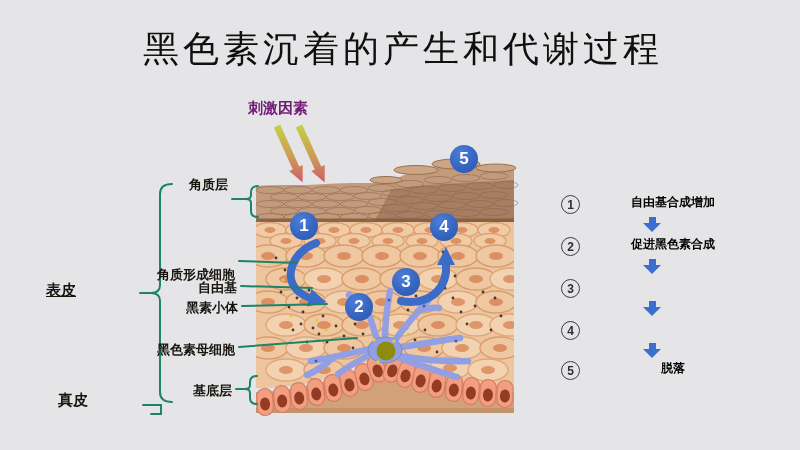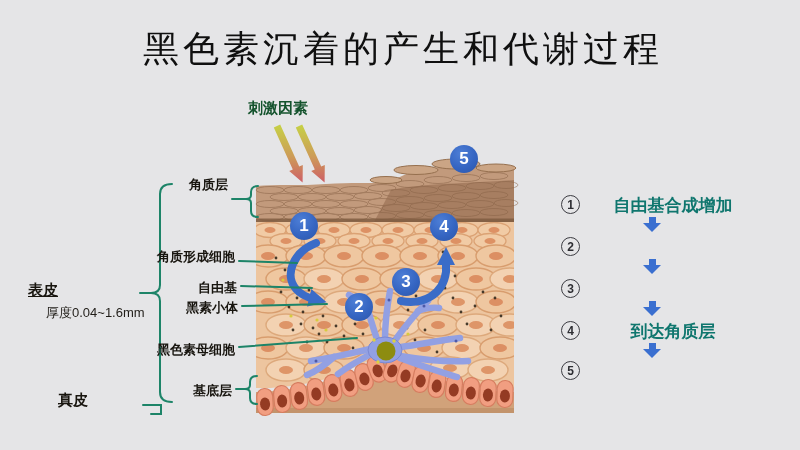--- a/index.html
+++ b/index.html
@@ -10,38 +10,38 @@
   }
   .title {
     position:absolute; left:0; top:22px; width:800px; margin:3px;
     text-align:center; font-size:36px; font-weight:normal; color:#101010;
     letter-spacing:4px;
   }
   .ill-svg { position:absolute; left:0; top:0; }
   .lab { position:absolute; font-size:13px; font-weight:bold; color:#18150f; white-space:nowrap; }
   .reg { position:absolute; font-size:15px; font-weight:bold; color:#18150f; white-space:nowrap; }
   .thick { position:absolute; font-size:13px; font-weight:normal; color:#201d18; white-space:nowrap; }
-  .stim { position:absolute; left:248px; top:99px; font-size:15px; font-weight:bold; color:#14532d; }
+  .stim { position:absolute; left:248px; top:99px; font-size:15px; font-weight:bold; color:#701a75; }
   .marker {
     position:absolute; width:28px; height:28px; border-radius:50%;
     background:radial-gradient(circle at 38% 30%, #4d7ed6 0%, #3565c2 55%, #2b55a8 100%);
     color:#ffffff; font-size:17px; font-weight:bold;
     display:flex; align-items:center; justify-content:center;
   }
   .process { position:absolute; left:552px; top:186px; width:220px; height:210px; }
   .step { position:absolute; left:0; width:220px; height:22px; }
   .snum {
     position:absolute; left:9px; top:1px; width:19px; height:19px; box-sizing:border-box;
     border:1.7px solid #3c3c42; border-radius:50%;
     display:flex; align-items:center; justify-content:center;
     font-size:12px; font-weight:bold; color:#2e2e33;
   }
   .stext {
     position:absolute; left:30px; top:0; width:182px; text-align:center;
-    font-size:17px; font-weight:600; color:#0f766e;
+    font-size:12px; font-weight:600; color:#000000;
   }
   .parrow { position:absolute; left:643px; width:18px; height:15px; }
   .parrow .bar { width:7px; height:6px; background:#3a6fd0; margin:0 auto; }
   .parrow .tri {
     width:0; height:0; margin:0 auto;
     border-left:9px solid transparent; border-right:9px solid transparent;
     border-top:9px solid #3a6fd0;
   }
 </style>
 </head>
@@ -334,53 +334,53 @@
       <path d="M257,376 Q250,376 250,382 L250,385 Q250,389 245,389 Q250,389 250,393 L250,398 Q250,404 257,404"></path>
       <path d="M172,184 Q160,184 160,194 L160,285 Q160,293 151,293 L140,293"></path>
       <path d="M172,402 Q160,402 160,392 L160,301 Q160,293 151,293"></path>
       <path d="M143,405 L161,405 L161,414 L151,414"></path>
     </g>
   </svg>
 
   <div class="stim">刺激因素</div>
 
   <div class="lab" style="right:572px; top:176px;text-align:right;">角质层</div>
-  <div class="lab" style="right:565px; top:248px;text-align:center;">角质形成细胞</div>
+  <div class="lab" style="right:565px; top:266px;text-align:center;">角质形成细胞</div>
   <div class="lab" style="right:563px; top:279px;">自由基</div>
   <div class="lab" style="right:562px; top:299px;">黑素小体</div>
   <div class="lab" style="right:565px; top:341px;margin-left:24px;">黑色素母细胞</div>
   <div class="lab" style="right:568px; top:382px;">基底层</div>
 
-  <div class="reg" style="left:28px; top:281px;text-decoration:underline;">表皮</div>
-  <div class="thick" style="left:46px; top:304px;">厚度0.04~1.6mm</div>
+  <div class="reg" style="left:46px; top:281px;text-decoration:underline;">表皮</div>
   <div class="reg" style="left:58px; top:391px;">真皮</div>
 
   <div class="marker" style="left:290px; top:212px;">1</div>
   <div class="marker" style="left:345px; top:293px;">2</div>
   <div class="marker" style="left:392px; top:268px;">3</div>
   <div class="marker" style="left:430px; top:213px;">4</div>
   <div class="marker" style="left:450px; top:145px;">5</div>
 
   <div class="process">
     <div class="step" style="top:8px;">
       <span class="snum">1</span>
       <span class="stext">自由基合成增加</span>
     </div>
     <div class="step" style="top:50px;">
       <span class="snum">2</span>
+      <span class="stext">促进黑色素合成</span>
     </div>
     <div class="step" style="top:92px;">
       <span class="snum">3</span>
     </div>
     <div class="step" style="top:134px;">
       <span class="snum">4</span>
-      <span class="stext">到达角质层</span>
     </div>
     <div class="step" style="top:174px;">
       <span class="snum">5</span>
+      <span class="stext">脱落</span>
     </div>
   </div>
 
   <div class="parrow" style="top:217px;">
       <div class="bar"></div>
       <div class="tri"></div>
     </div>
   <div class="parrow" style="top:259px;">
       <div class="bar"></div>
       <div class="tri"></div>

